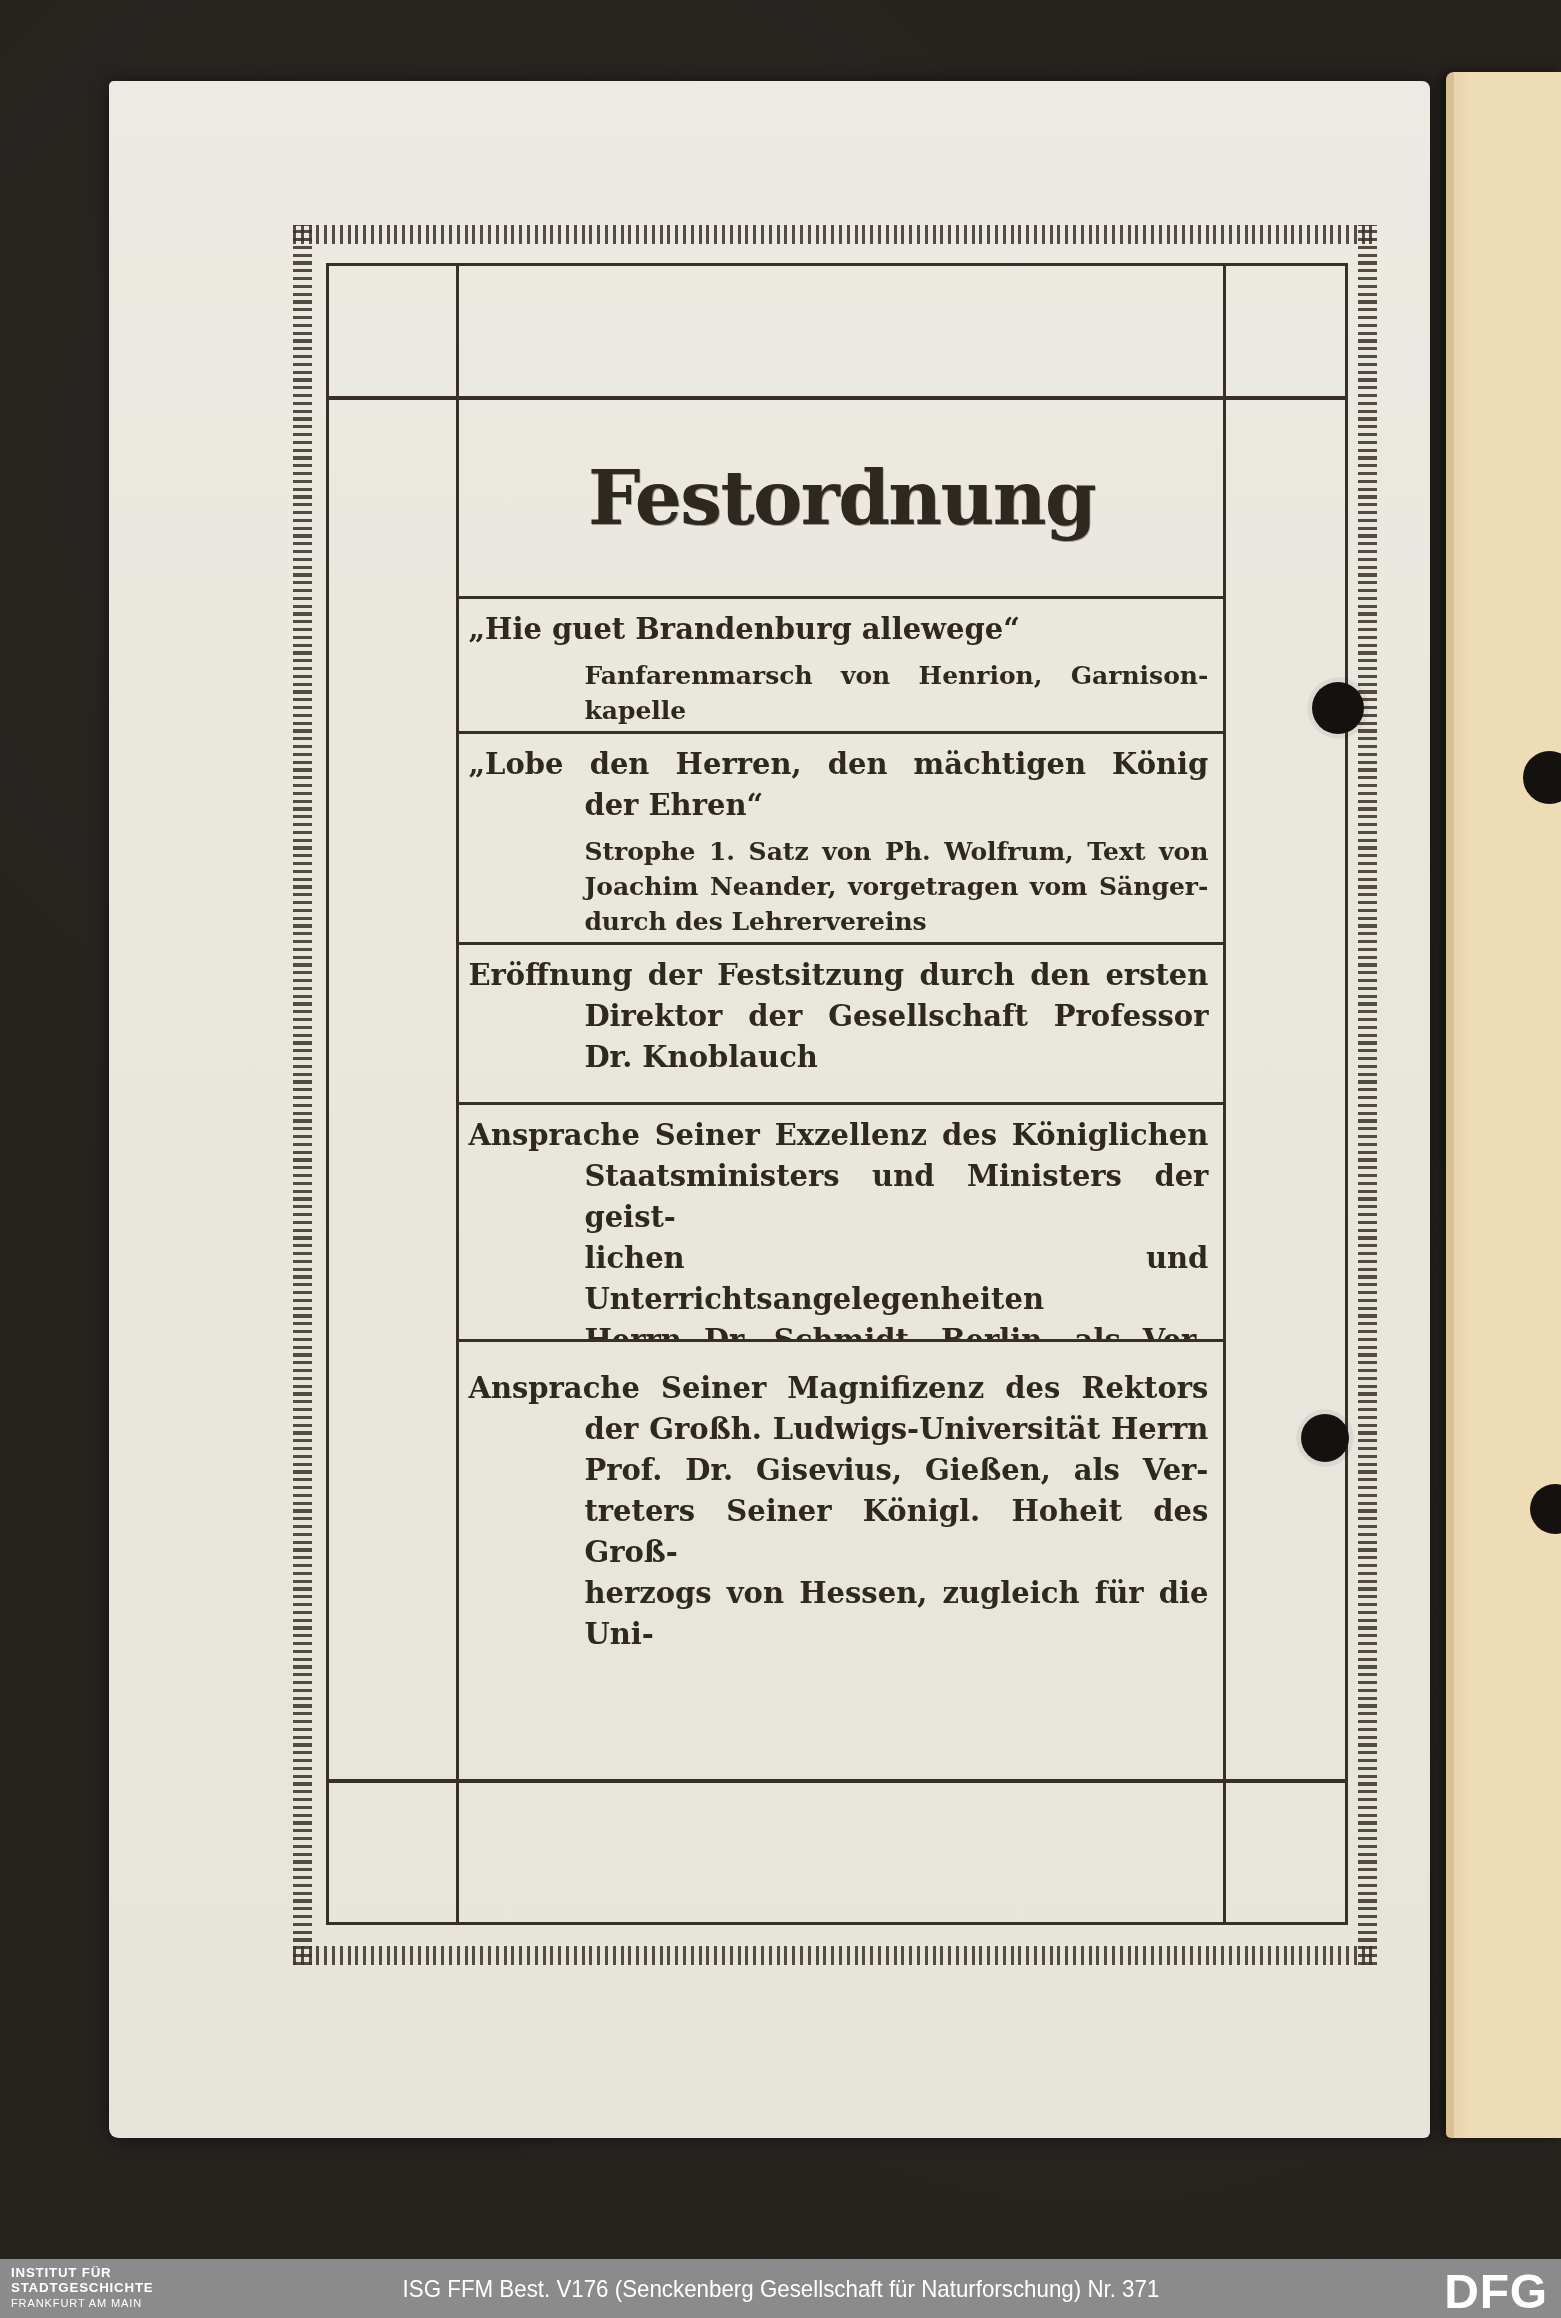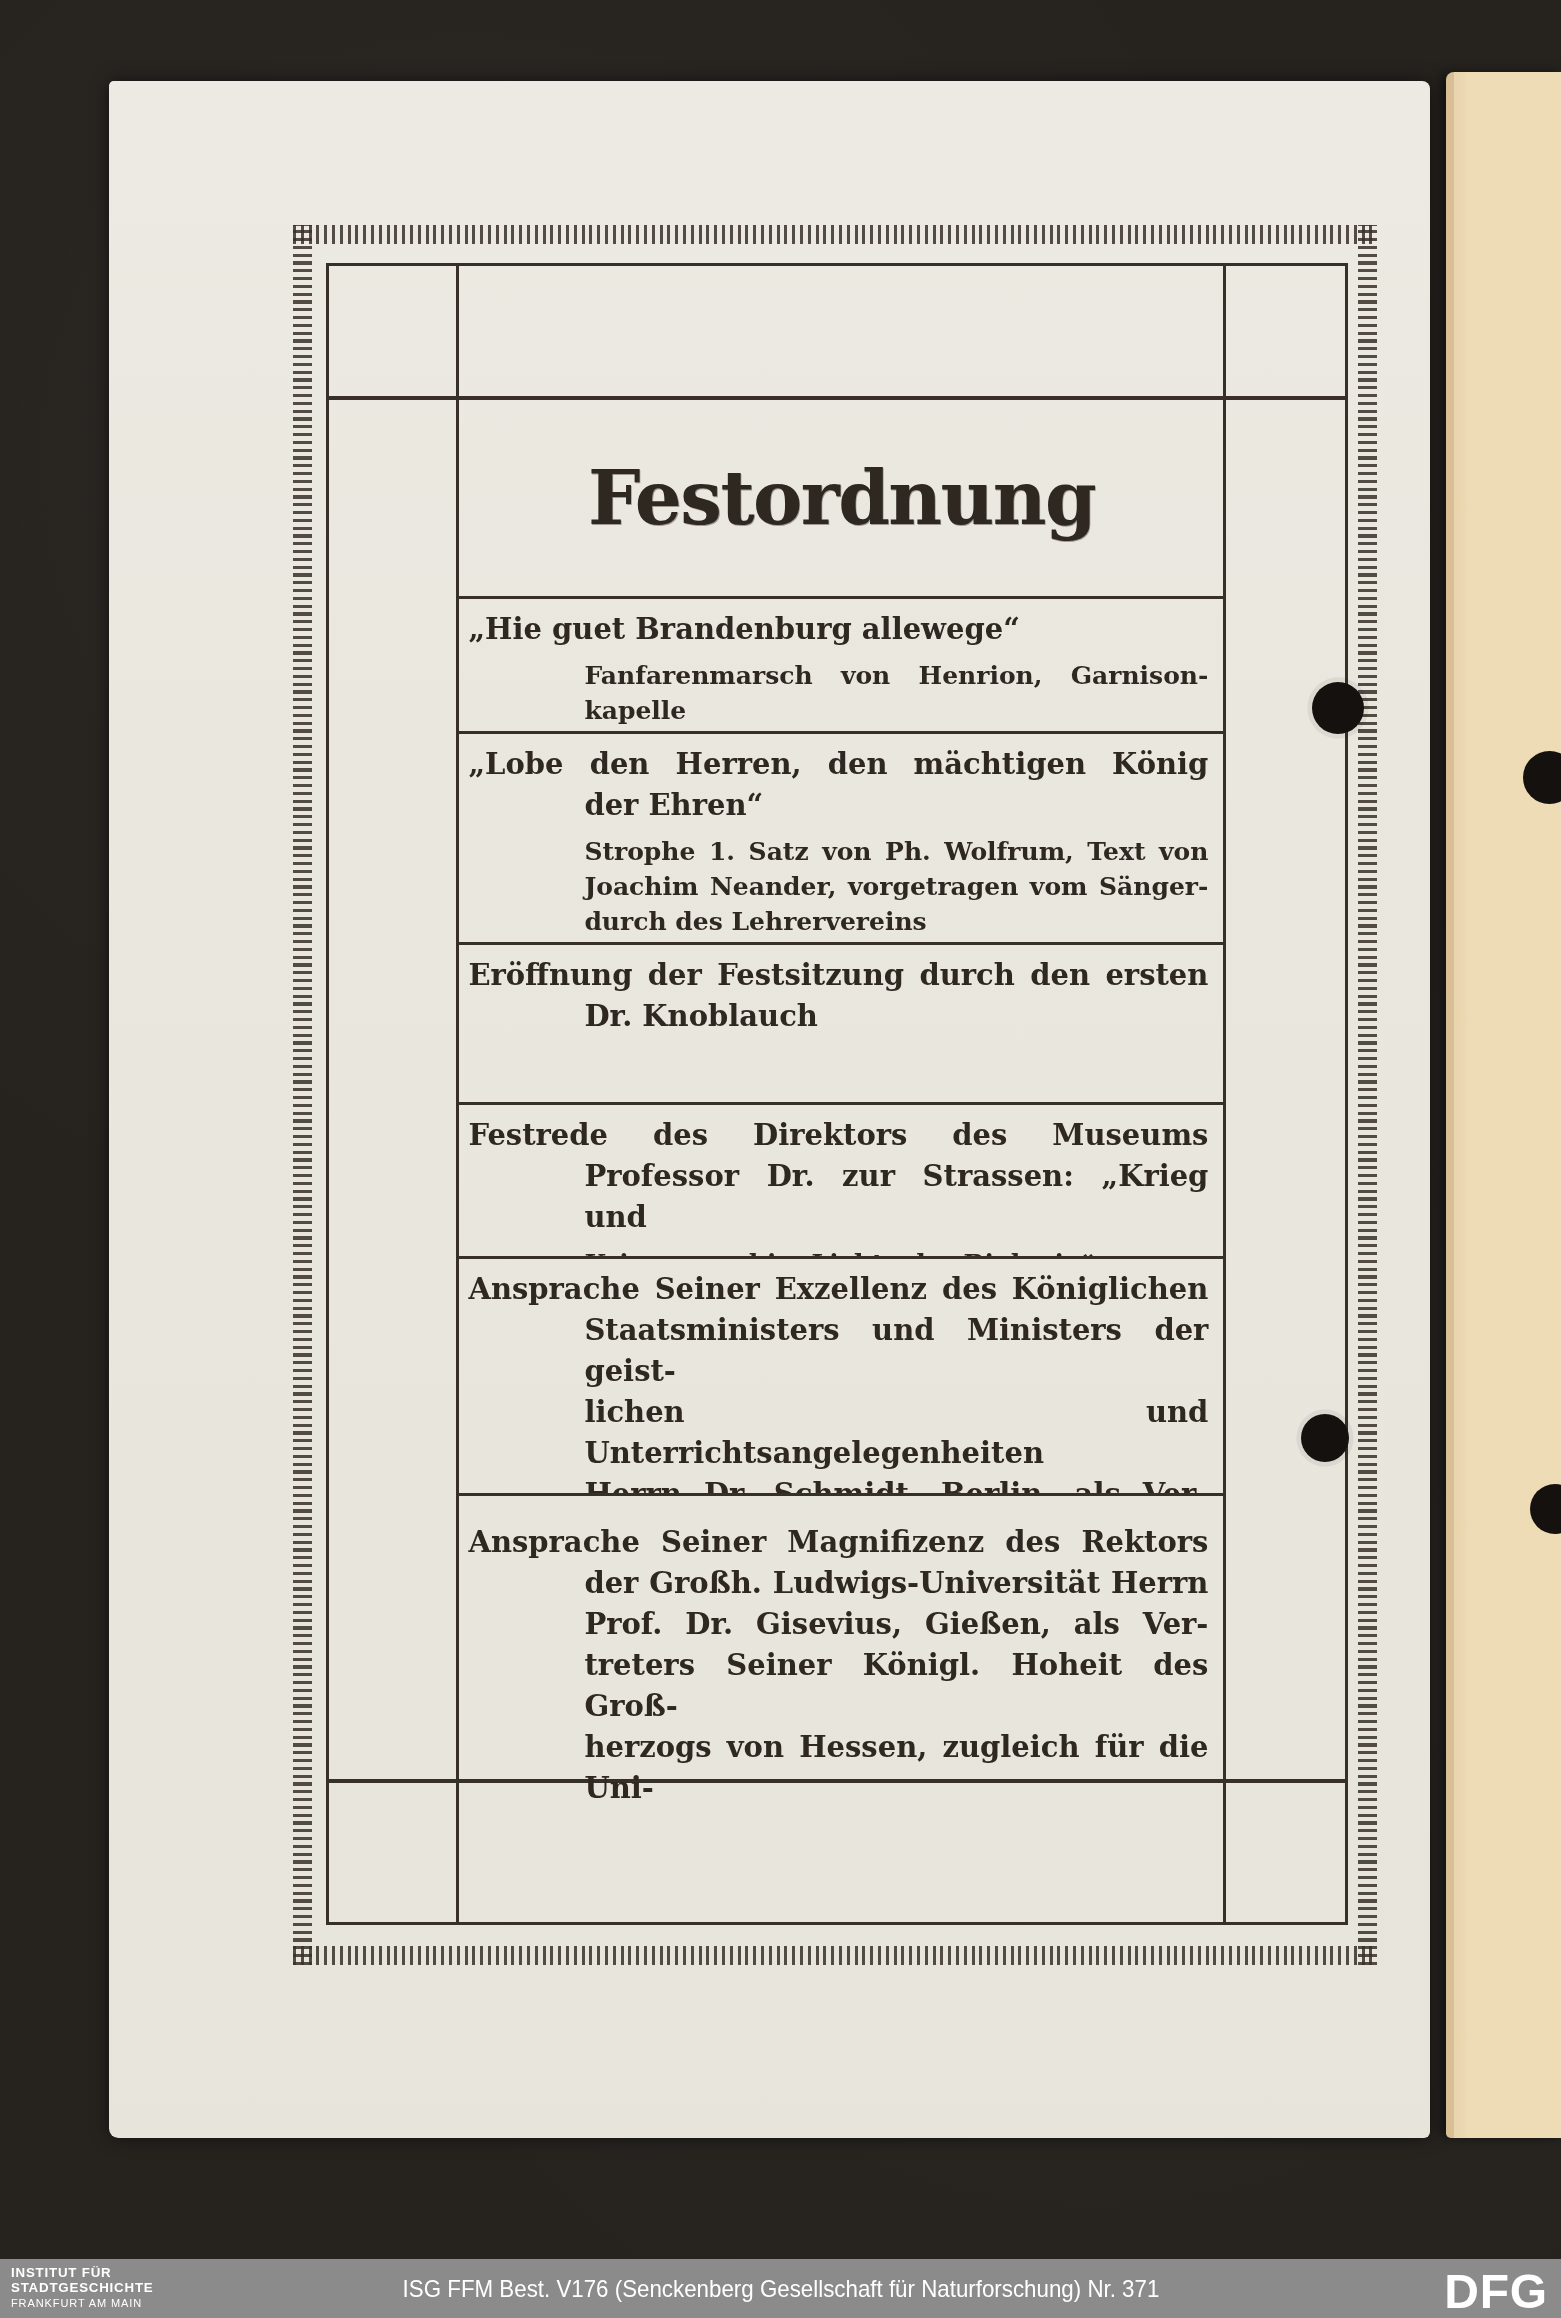--- a/index.html
+++ b/index.html
@@ -105,26 +105,22 @@
             </div>
             <div class="section" style="height: 211px;">
               <div class="line main just">„Lobe den Herren, den mächtigen König</div>
               <div class="line main ind">der Ehren“</div>
               <div class="line sub ind just">Strophe 1. Satz von Ph. Wolfrum, Text von</div>
               <div class="line sub ind just">Joachim Neander, vorgetragen vom Sänger-</div>
               <div class="line sub ind">durch des Lehrervereins</div>
             </div>
             <div class="section" style="height: 160px;">
               <div class="line main just">Eröffnung der Festsitzung durch den ersten</div>
+              <div class="line main ind just">Direktor der Gesellschaft Professor</div>
               <div class="line main ind">Dr. Knoblauch</div>
-            </div>
-            <div class="section" style="height: 154px;">
-              <div class="line main just">Festrede des Direktors des Museums</div>
-              <div class="line main ind just">Professor Dr. zur Strassen: „Krieg und</div>
-              <div class="line sub ind">Kriegsmoral im Lichte der Biologie“</div>
             </div>
             <div class="section" style="height: 237px;">
               <div class="line main just">Ansprache Seiner Exzellenz des Königlichen</div>
               <div class="line main ind just">Staatsministers und Ministers der geist-</div>
               <div class="line main ind just">lichen und Unterrichtsangelegenheiten</div>
               <div class="line main ind just">Herrn Dr. Schmidt, Berlin, als Ver-</div>
             </div>
             <div class="section" style="height: 302px;">
               <div class="line main just">Ansprache Seiner Magnifizenz des Rektors</div>
               <div class="line main ind just">der Großh. Ludwigs-Universität Herrn</div>

